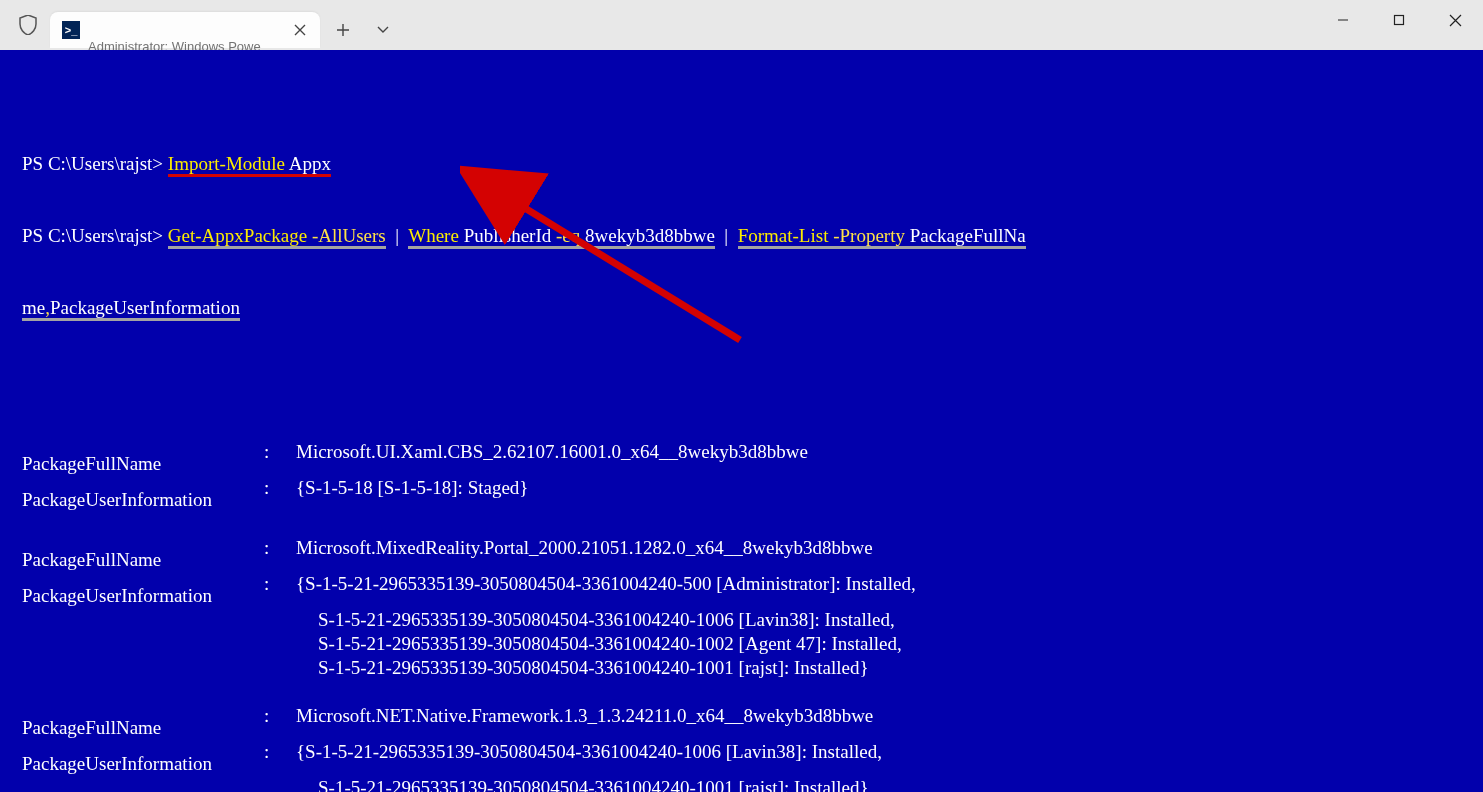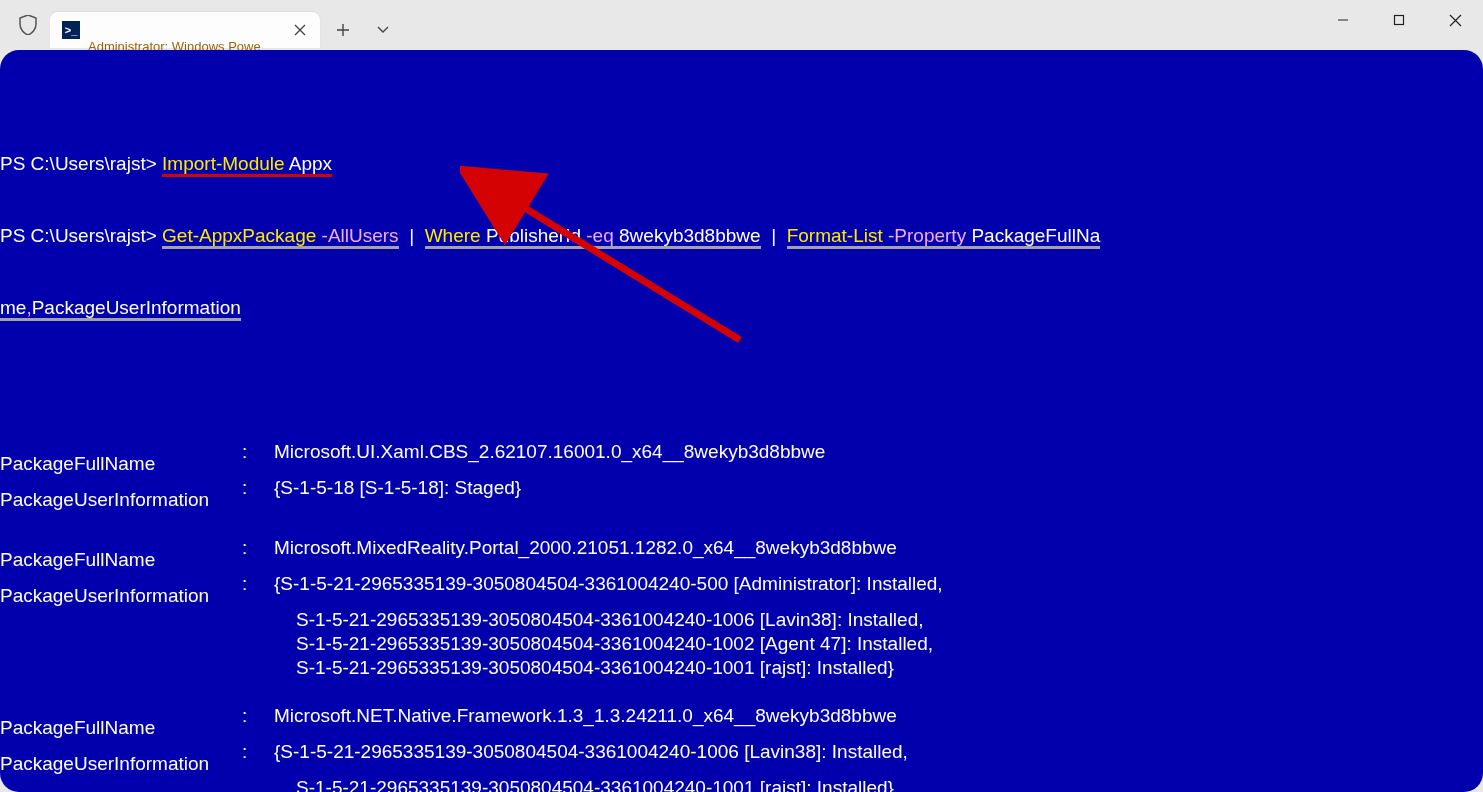--- a/index.html
+++ b/index.html
@@ -45,21 +45,21 @@
   }
   .tab .ps-icon {
     width: 18px; height: 18px;
     background: #012456;
     display:flex; align-items:center; justify-content:center;
     color:#fff; font-size:11px; font-weight:bold;
     margin-right: 8px;
   }
   .tab-title {
     font-size: 13px;
-    color: #a16207;
+    color: #737373;
     flex: 1;
     white-space: nowrap; overflow: hidden; text-overflow: ellipsis; margin-top: 32px;
   }
   .tab-close {
     width:20px;height:20px;display:flex;align-items:center;justify-content:center;
     color:#444;font-size:14px;margin-left:6px;cursor:pointer;border-radius:4px;
   }
   .tab-add, .tab-dropdown {
     width:34px;height:34px;display:flex;align-items:center;justify-content:center;
     color:#444;font-size:16px;margin-left:6px;cursor:pointer;border-radius:4px;
@@ -71,31 +71,30 @@
   }
   .win-btn {
     width: 56px; height: 40px;
     display:flex;align-items:center;justify-content:center;
     color:#222;cursor:pointer;
   }
   .terminal {
     flex: 1;
     background: #0200ac;
     color: #ffffff;
-    font-family: Liberation Sans, sans-serif;
+    font-family: Liberation Serif, serif;
     font-size: 19px;
     line-height: 24px;
-    padding: 6px 0;
+    padding: 6px 22px;
     white-space: pre;
     overflow: hidden;
     position: relative;
-    border-radius: 19px;
   }
   .yl { color: #fceb00; }
-  .gr { color: #f0abfc; }
+  .gr { color: #fde047; }
   .wt { color: #ffffff; }
   .ul1 { border-bottom: 3px solid #d40202; padding-bottom:0px; }
   .ul2 { border-bottom: 3px solid #a3a3a3; padding-bottom:0px; }
   .arrow-svg {
     position:absolute;
     left: 460px;
     top: 90px;
     pointer-events:none;
   }
   .kv { display:flex; }

